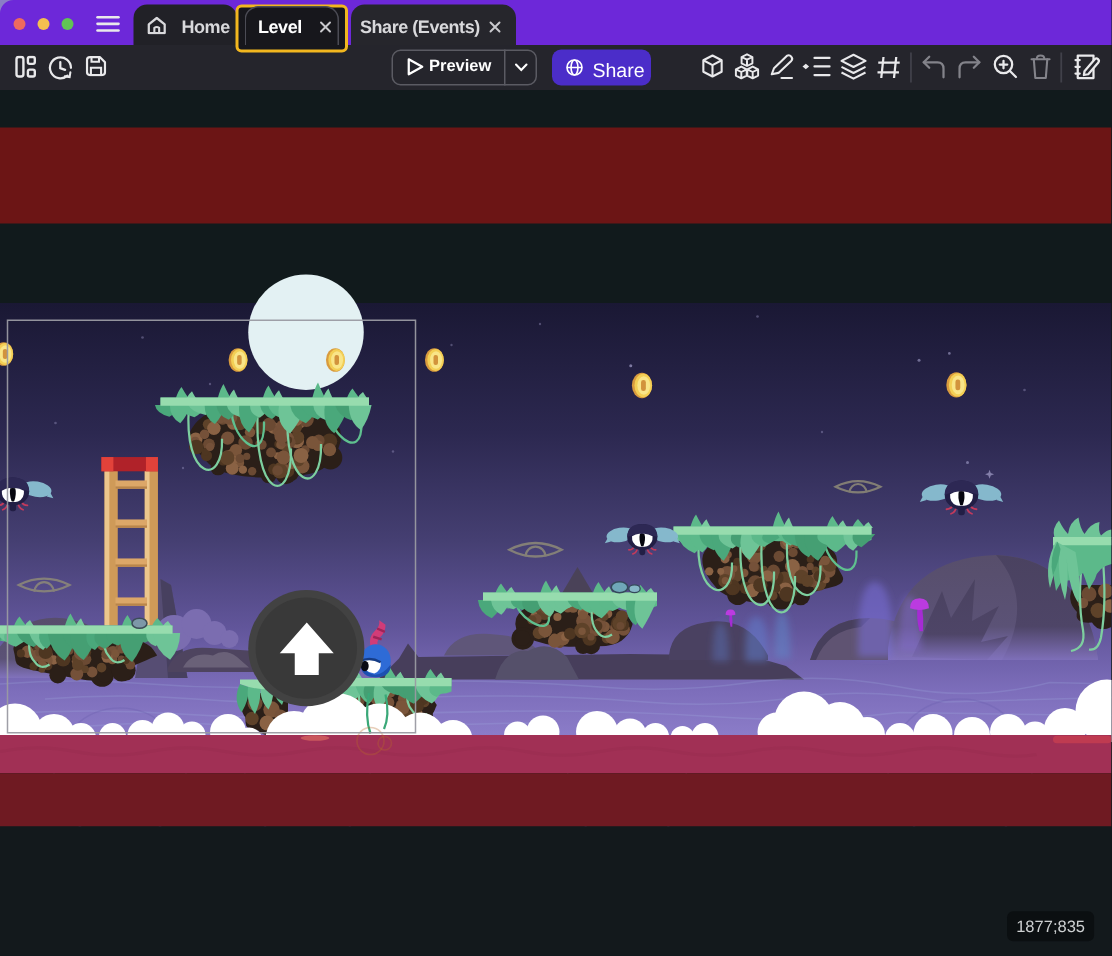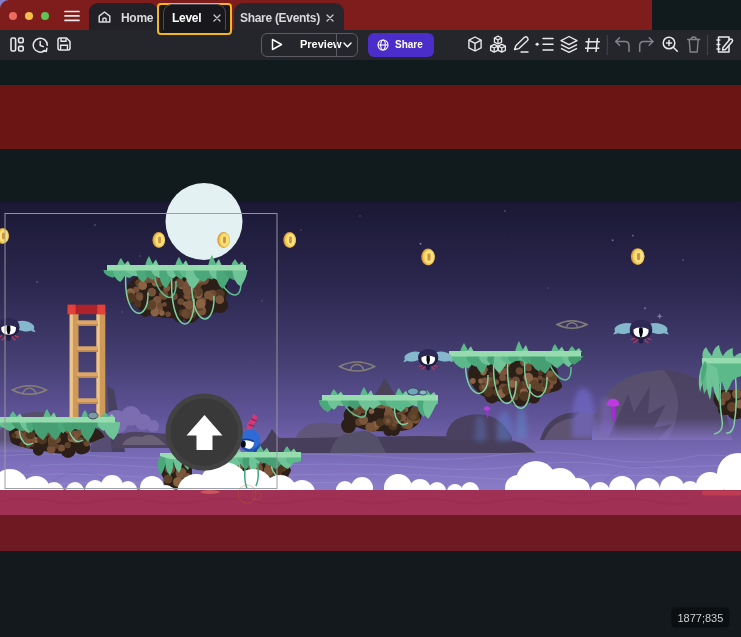--- a/index.html
+++ b/index.html
@@ -1,17 +1,17 @@
 <!DOCTYPE html>
 <html><head>
 <meta charset="utf-8">
 <style>
 html,body{margin:0;padding:0;width:741px;height:637px;overflow:hidden;background:#111a1c;font-family:"Liberation Sans",sans-serif;}
 *{box-sizing:border-box;}
-#tabbar{position:absolute;left:0;top:0;width:652px;height:30px;background:#7f1d1d;z-index:3;}
+#tabbar{position:absolute;left:0;top:0;width:741px;height:30px;background:#6d28d9;z-index:3;}
 #toolbar{position:absolute;left:0;top:30px;width:741px;height:30px;background:#25252c;z-index:1;}
 .abs{position:absolute;}
 .tabtxt{font-size:12px;font-weight:700;color:#d9d9dc;letter-spacing:-0.3px;}
 </style>
 </head>
 <body>
 <div id="tabbar">
   <svg class="abs" style="left:0;top:0;" width="10" height="10" viewBox="0 0 10 10">
       <path d="M0,0 L9,0 A9,9 0 0,0 0,9 Z" fill="#8a7ec6"></path>
     </svg>
@@ -67,35 +67,35 @@
   <svg class="abs" style="left:57px;top:7px;" width="14" height="14" viewBox="0 0 14 14">
     <path d="M1,3 Q1,1 3,1 L9.5,1 L13,4.5 L13,11 Q13,13 11,13 L3,13 Q1,13 1,11 Z" fill="none" stroke="#e9e9eb" stroke-width="1.5" stroke-linejoin="round"></path>
     <path d="M4,1.4 L4,4.2 L9,4.2 L9,1.4" fill="none" stroke="#e9e9eb" stroke-width="1.4"></path>
     <path d="M3.6,12.6 L3.6,8.2 L10.4,8.2 L10.4,12.6" fill="none" stroke="#e9e9eb" stroke-width="1.4"></path>
   </svg>
 
   <div class="abs" style="left:261px;top:3px;width:97px;height:23.5px;border:1px solid #5b5b63;border-radius:6px;"></div>
   <svg class="abs" style="left:271px;top:8px;" width="12" height="13" viewBox="0 0 12 13">
     <path d="M1.5,1.5 L10.5,6.5 L1.5,11.5 Z" fill="none" stroke="#fff" stroke-width="1.5" stroke-linejoin="round"></path>
   </svg>
-  <div class="abs" style="left:300px;top:8px;font-size:11px;font-weight:700;color:#fff;">Preview</div>
+  <div class="abs" style="left:286px;top:8px;font-size:11px;font-weight:700;color:#fff;">Preview</div>
   <div class="abs" style="left:336px;top:3px;width:1px;height:23.5px;background:#5b5b63;"></div>
   <svg class="abs" style="left:342.5px;top:11.5px;" width="9" height="6" viewBox="0 0 9 6">
     <path d="M1,1 L4.5,4.7 L8,1" fill="none" stroke="#fff" stroke-width="1.4" stroke-linecap="round"></path>
   </svg>
 
   <div class="abs" style="left:368px;top:3px;width:66px;height:23.5px;border-radius:6px;background:#4b2dc9;"></div>
   <svg class="abs" style="left:377px;top:8.5px;" width="12" height="12" viewBox="0 0 12 12">
     <g fill="none" stroke="#fff" stroke-width="1.1">
       <circle cx="6" cy="6" r="5"></circle>
       <ellipse cx="6" cy="6" rx="2.3" ry="5"></ellipse>
       <line x1="1" y1="6" x2="11" y2="6"></line>
     </g>
   </svg>
-  <div class="abs" style="left:395px;top:8.5px;font-size:10px;font-weight:700;color:#fff;">Share</div>
+  <div class="abs" style="left:395px;top:8.5px;font-size:13px;font-weight:400;color:#fff;">Share</div>
 
   <svg class="abs" style="left:466px;top:5px;" width="275" height="20" viewBox="0 0 275 20" id="righticons">
 
     <g fill="none" stroke="#e9e9eb" stroke-width="1.4" stroke-linejoin="round">
       <path d="M9,2 L15.1,5.2 L15.1,12.8 L9,16 L2.9,12.8 L2.9,5.2 Z"></path>
       <path d="M2.9,5.2 L9,8.4 L15.1,5.2 M9,8.4 L9,16"></path>
     </g>
 
     <g fill="none" stroke="#e9e9eb" stroke-width="1.3" stroke-linejoin="round">
       <path d="M32,1.2 L35.6,3 L35.6,7.2 L32,9 L28.4,7.2 L28.4,3 Z M28.4,3 L32,4.8 L35.6,3 M32,4.8 L32,9"></path>

